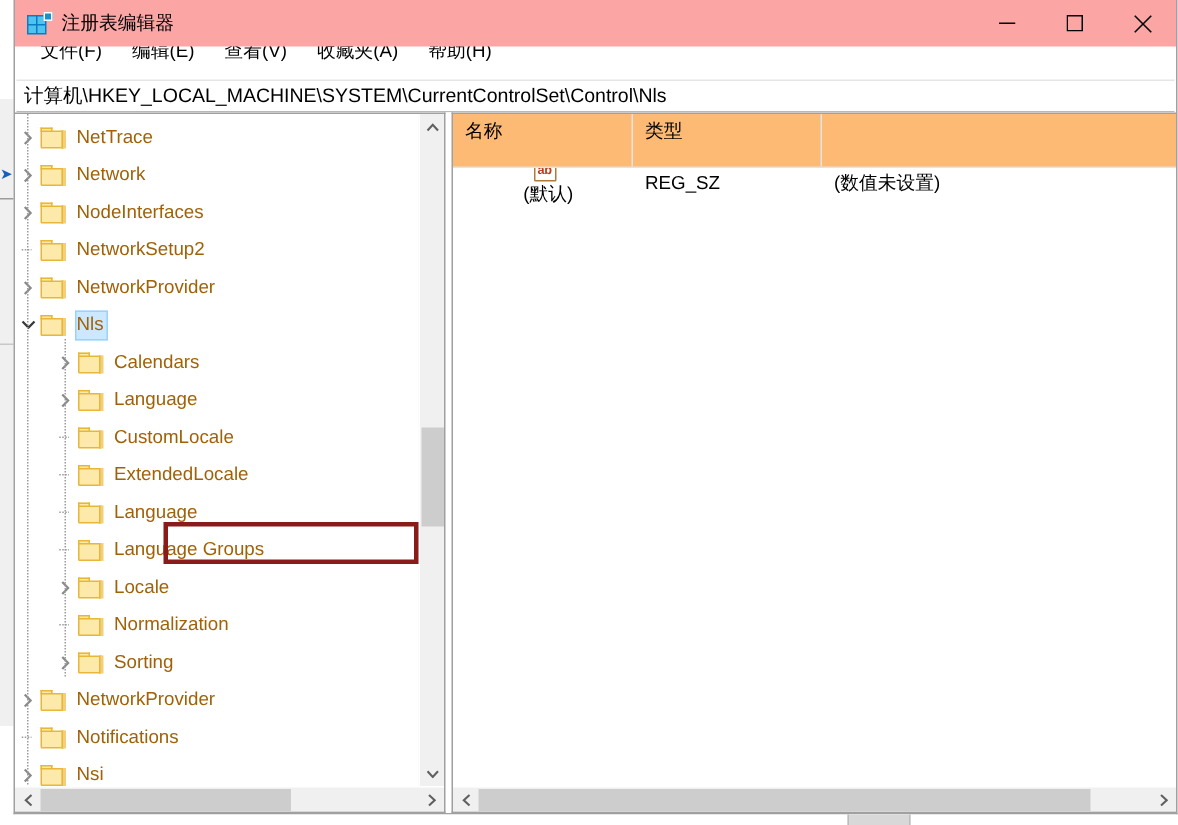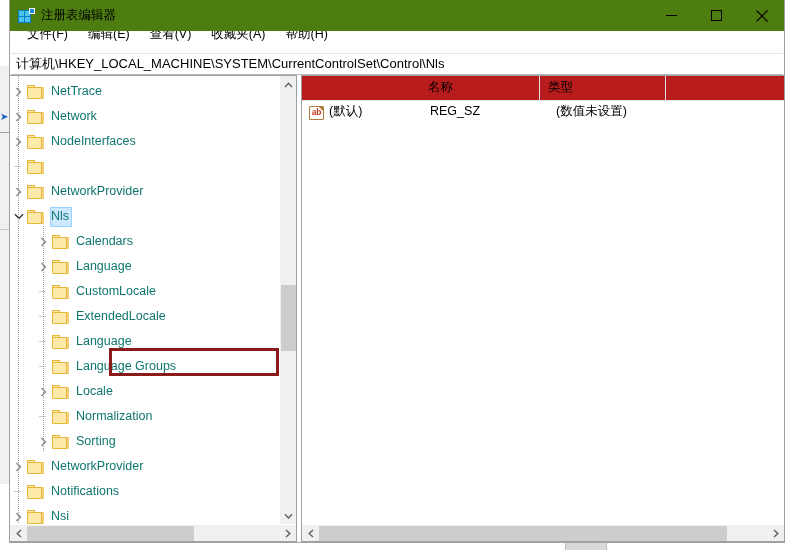--- a/index.html
+++ b/index.html
@@ -53,21 +53,21 @@
     background: #ffffff;
     border: 1px solid #a0a0a0;
     border-top: none;
     display: flex;
     flex-direction: column;
   }
 
   
   #titlebar {
     height: 31px; min-height: 31px;
-    background: #4d7c0f;
+    background: #fca5a5;
     display: flex; align-items: center;
     position: relative;
   }
   #app-icon {
     width: 16px; height: 16px;
     margin-left: 8px; margin-right: 7px;
     position: relative;
     flex: 0 0 auto;
   }
   #app-icon .grid {
@@ -196,21 +196,21 @@
     border: 1px solid #e8b73a;
     border-bottom: none;
   }
   .folder .spine {
     position: absolute; right: 0px; top: 2px;
     width: 3px; height: 12px;
     background: #f2cf7a;
     border-left: 1px solid #e8b73a;
   }
   .node-label {
-    font-size: 12.5px; color: #0f766e;
+    font-size: 12.5px; color: #a16207;
     line-height: 17px;
     padding: 1px 3px 2px 1px;
   }
   .node.selected .node-label {
     background: #cce8ff;
     border: 1px solid #99d1ff;
     padding: 0px 2px 1px 0px;
   }
   
   .guide {
@@ -272,25 +272,24 @@
   #list-pane {
     flex: 1 1 auto;
     border: 1px solid #a0a0a0;
     border-right: none;
     background: #ffffff;
     display: flex; flex-direction: column;
     overflow: hidden;
     position: relative;
   }
   #list-header {
-    height: 25px; min-height: 23px;
+    height: 36px; min-height: 23px;
     display: flex;
-    background: #b91c1c;
+    background: #fdba74;
     border-bottom: 1px solid #e3e3e3;
-    justify-content: center;
   }
   .col-head {
     font-size: 12.5px; color: #000;
     line-height: 22px;
     padding-left: 8px;
     border-right: 1px solid #e3e3e3;
     position: relative;
     overflow: hidden;
     white-space: nowrap;
   }
@@ -299,21 +298,21 @@
     position: relative;
     overflow: hidden;
   }
   .list-row {
     height: 20px;
     display: flex; align-items: center;
     font-size: 12.5px; color: #000;
     white-space: nowrap;
   }
   .cell { padding-left: 8px; overflow: hidden; white-space: nowrap; flex: 0 0 auto;}
-  .cell.c0 { display: flex; align-items: flex-end; padding-left: 7px; }
+  .cell.c0 { display: flex; align-items: center; padding-left: 7px; flex-direction: column; }
   .ab-icon {
     width: 15px; height: 14px;
     margin-right: 5px; flex: 0 0 auto;
     position: relative;
     background: #ffffff;
     border: 1px solid #b07a3a;
     border-radius: 1px;
     display: flex; align-items: center; justify-content: center;
     overflow: hidden;
   }
@@ -456,20 +455,21 @@
                 <div class="chev empty">
                   <svg width="17" height="25" viewBox="0 0 17 25">
                     <line x1="4.5" y1="12.5" x2="11" y2="12.5" stroke="#9a9a9a" stroke-width="1" stroke-dasharray="1 1"></line>
                   </svg>
                 </div>
                 <div class="folder">
                   <div class="tab"></div>
                   <div class="body"></div>
                   <div class="spine"></div>
                 </div>
+                <div class="node-label">NetworkSetup2</div>
               </div>
               <div class="node">
                 <div class="indent" style="width: 6px;"></div>
                 <div class="chev">
                   <svg width="7" height="10" viewBox="0 0 7 10">
                     <polyline points="1.5,1 5.4,5 1.5,9" fill="none" stroke="#8a8a8a" stroke-width="1.5"></polyline>
                   </svg>
                 </div>
                 <div class="folder">
                   <div class="tab"></div>

